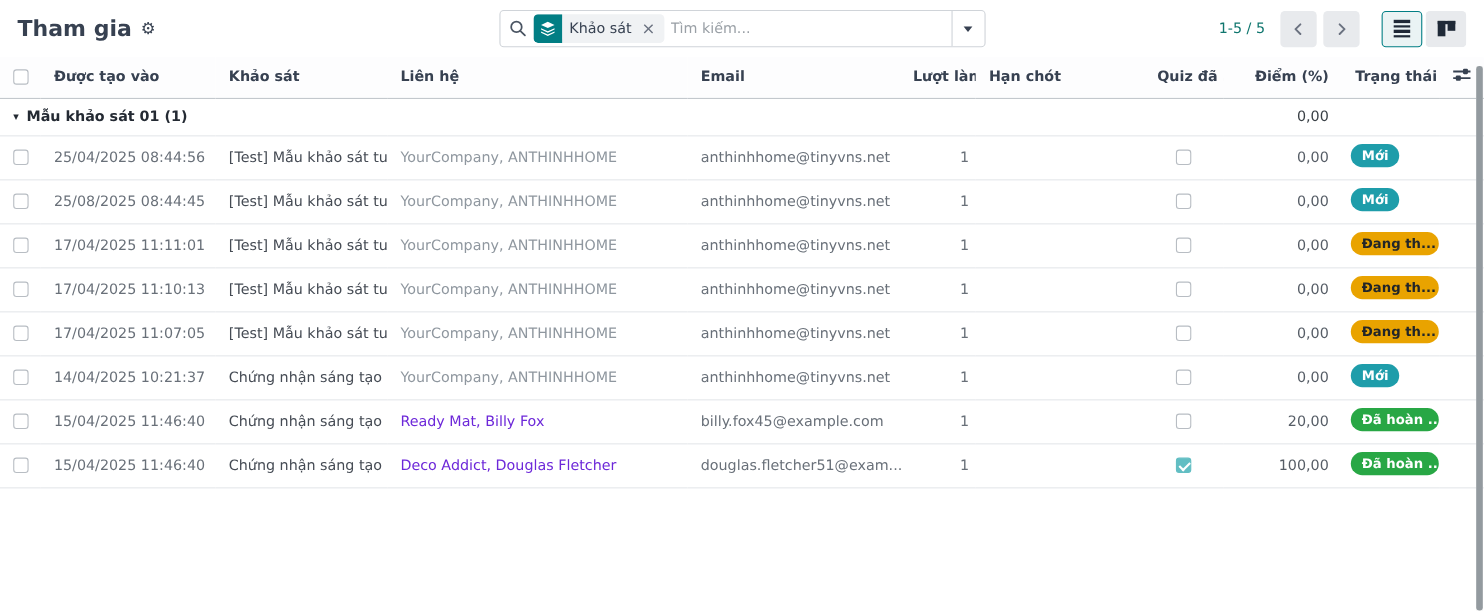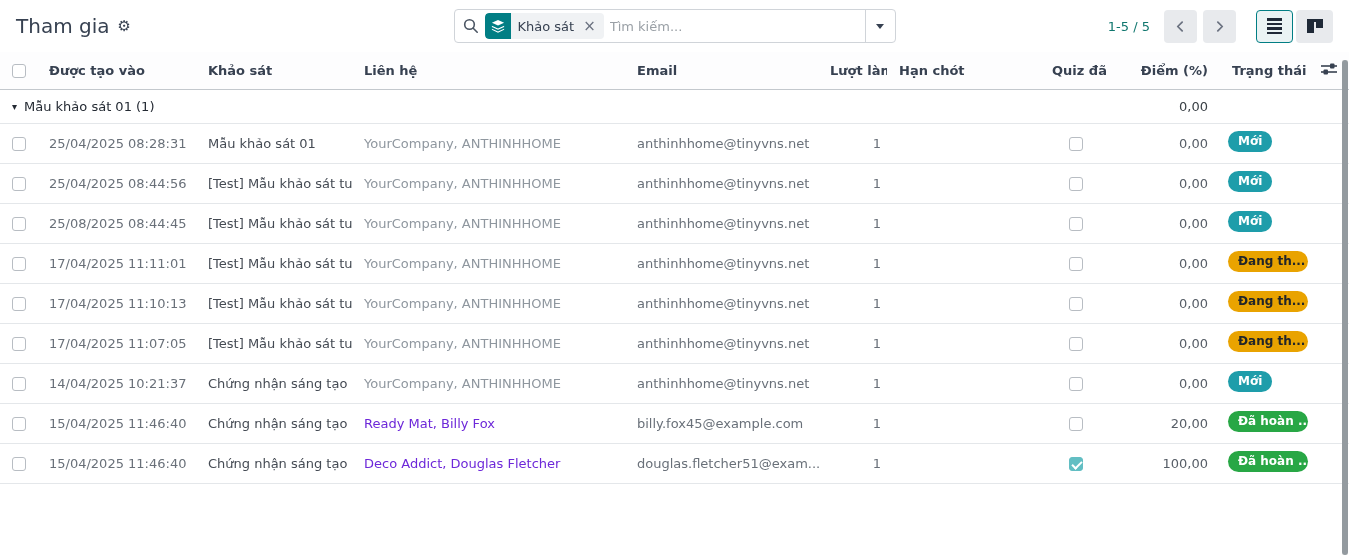--- a/index.html
+++ b/index.html
@@ -3,21 +3,21 @@
 <meta charset="utf-8">
 <style>
   * { box-sizing: border-box; margin: 0; padding: 0; }
   html,body { width:1349px; height:557px; overflow:hidden;
     font-family:"DejaVu Sans","Liberation Sans",sans-serif;
     background:#fff; font-size:13px; color:#374151; }
 
   
   .cp { height:52px; display:flex; align-items:center; padding:0 16px; }
   .cp-left { flex:1 1 0; display:flex; align-items:center; gap:8px; }
-  .cp-title { font-size:20px; font-weight:400; color:#374151; white-space:nowrap; }
+  .cp-title { font-size:20px; font-weight:700; color:#374151; white-space:nowrap; }
   .gear { font-size:15px; color:#374151; cursor:pointer; line-height:1; }
 
   .searchbar { flex:0 0 442px; height:34px; border:1px solid #d0d4d9; border-radius:4px;
     background:#fff; display:flex; align-items:center; overflow:hidden; }
   .search-main { flex:1 1 auto; display:flex; align-items:center; gap:6px; padding:0 8px; height:100%; }
   .mag { flex:0 0 auto; display:flex; }
   .facet { display:flex; align-items:center; background:#f0f2f4; border-radius:4px;
     height:26px; overflow:hidden; }
   .facet-ico { width:26px; height:26px; background:var(--teal,#017E84); display:flex;
     align-items:center; justify-content:center; border-radius:4px 0 0 4px; }
@@ -50,21 +50,21 @@
   
   table { width:1349px; border-collapse:collapse; table-layout:fixed; }
   th, td { padding:0 12px; white-space:nowrap; overflow:hidden; text-overflow:clip;
     font-weight:400; text-align:left; }
   thead th { height:37px; font-weight:700; color:#374151; background:#fdfdfe;
     border-bottom:1px solid #c3c8cd; cursor:pointer; }
   th.r, td.r { text-align:right; }
   th.c, td.c { text-align:center; }
   tbody tr.data-row { height:40px; border-bottom:1px solid #e4e7ea; cursor:pointer; }
   tbody tr.group-row { height:34px; border-bottom:1px solid #e4e7ea; cursor:pointer; }
-  .group-label { font-weight:400; color:#242a33;margin-left:41px; }
+  .group-label { font-weight:700; color:#242a33;margin-left:41px; }
   .tri { display:inline-block; font-size:10px; color:#242a33; margin-right:7px;
     transform:translateY(-1px); }
   .cell-date { color:#697079; }
   .cell-survey { color:#454b54; }
   .cell-contact { color:#6d28d9; }
   .cell-contact.muted { color:#8f979f; }
   .cell-email { color:#697079; }
   .cell-num { color:#697079; }
   .cell-score { color:#565d66; }
   .group-score { color:#3a4046; }
@@ -197,33 +197,20 @@
   </thead>
   <tbody id="table-body">
   <tr class="group-row">
     <td colspan="8" class="group-label">
       <span class="tri">▾</span><span class="glabel">Mẫu khảo sát 01 (1)</span>
     </td>
     <td class="r group-score">0,00</td>
     <td colspan="2"></td>
   </tr>
 
-  <tr class="data-row">
-    <td style="padding-right:0"><span class="cb"></span></td>
-    <td class="cell-date">25/04/2025 08:28:31</td>
-    <td class="cell-survey">Mẫu khảo sát 01</td>
-    <td class="cell-contact muted">YourCompany, ANTHINHHOME</td>
-    <td class="cell-email">anthinhhome@tinyvns.net</td>
-    <td class="r cell-num" style="padding:0 6px 0 0">1</td>
-    <td class="cell-date"></td>
-    <td class="c"><span class="cb quiz-cb"></span></td>
-    <td class="r cell-score">0,00</td>
-    <td style="padding:0 0 0 8px"><span class="badge info">Mới</span></td>
-    <td></td>
-  </tr>
 
 
   <tr class="data-row">
     <td style="padding-right:0"><span class="cb"></span></td>
     <td class="cell-date">25/04/2025 08:44:56</td>
     <td class="cell-survey">[Test] Mẫu khảo sát tu...</td>
     <td class="cell-contact muted">YourCompany, ANTHINHHOME</td>
     <td class="cell-email">anthinhhome@tinyvns.net</td>
     <td class="r cell-num" style="padding:0 6px 0 0">1</td>
     <td class="cell-date"></td>

